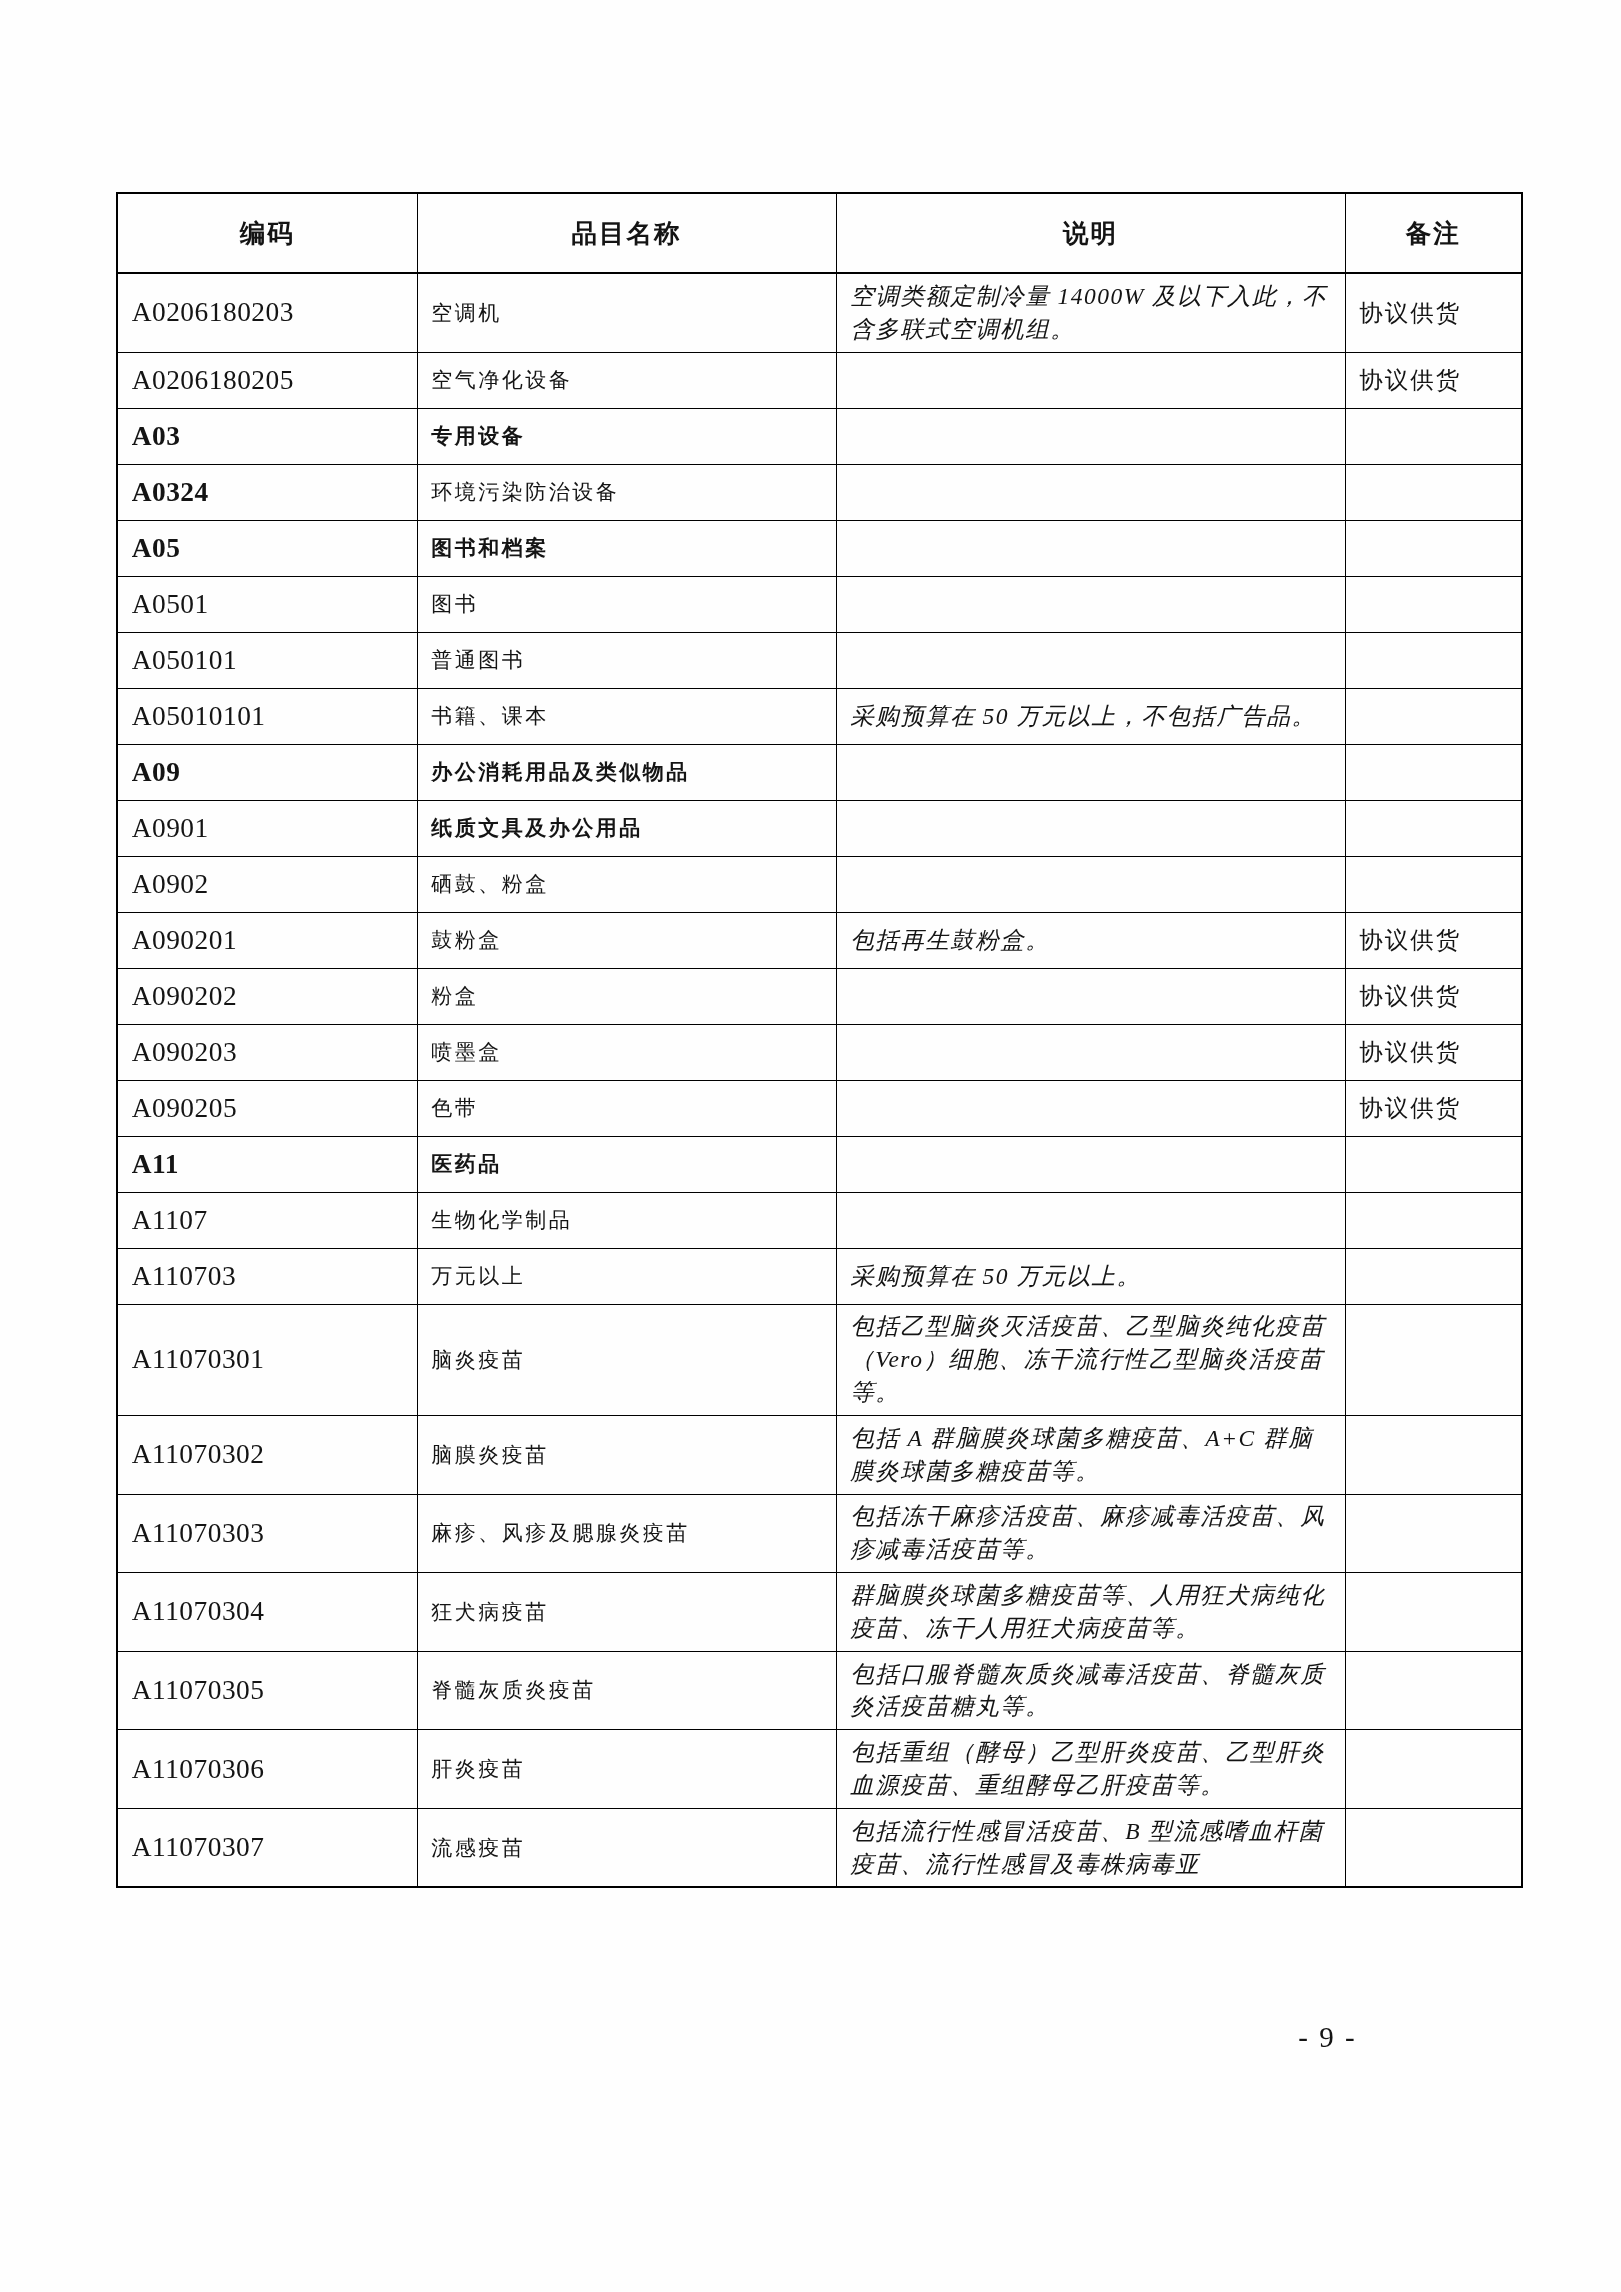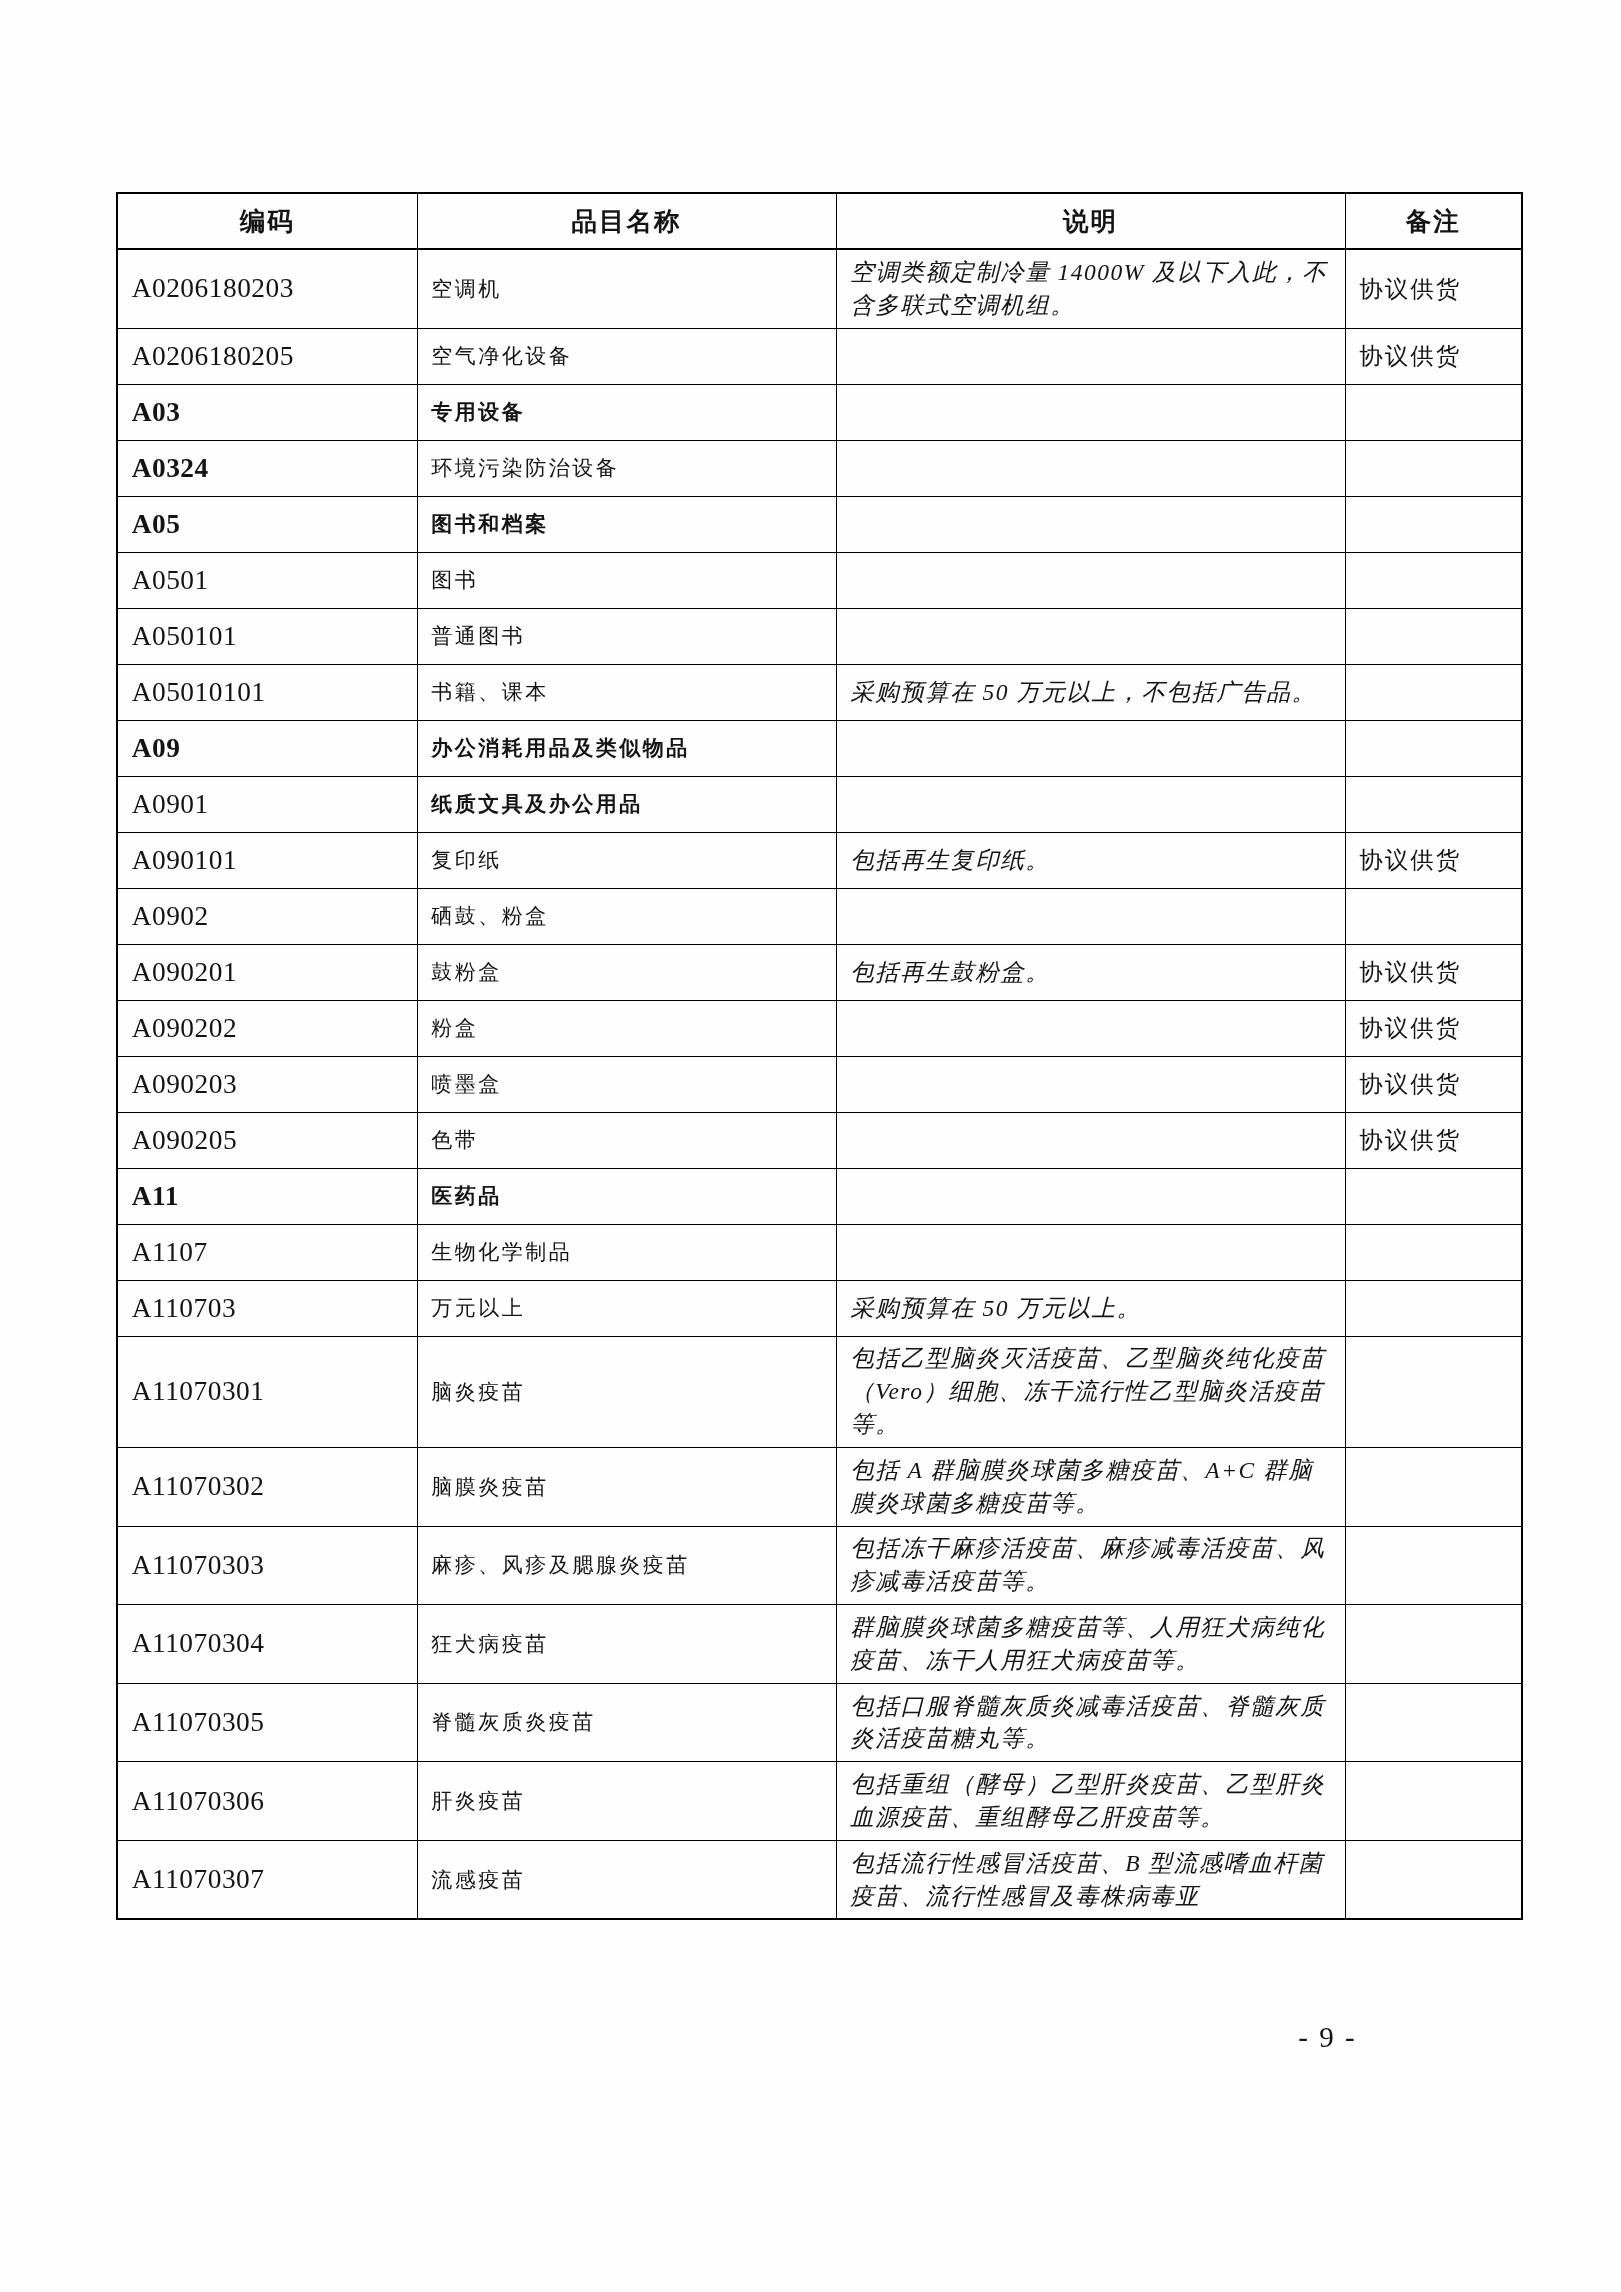--- a/index.html
+++ b/index.html
@@ -28,21 +28,21 @@
   col.c-note { width: 177px; }
   .catalog th {
     border: 1px solid #000;
     border-bottom: 2px solid #000;
     height: 54px;
     font-size: 25.5px;
     font-weight: bold;
     letter-spacing: 2px;
     text-align: center;
     vertical-align: middle;
-    padding: 0;
+    padding: 12px;
   }
   .catalog td {
     border: 1px solid #000;
     vertical-align: middle;
     padding: 5.9px 13.7px;
     overflow: hidden;
   }
   .catalog tbody tr { height: 56px; }
   td.col-code {
     font-size: 27.4px;
@@ -151,26 +151,20 @@
           <td class="col-desc"></td>
           <td class="col-note"></td>
         </tr>
         <tr>
           <td class="col-code">A0901</td>
           <td class="col-name bold">纸质文具及办公用品</td>
           <td class="col-desc"></td>
           <td class="col-note"></td>
         </tr>
         <tr>
-          <td class="col-code">A090101</td>
-          <td class="col-name">复印纸</td>
-          <td class="col-desc">包括再生复印纸。</td>
-          <td class="col-note">协议供货</td>
-        </tr>
-        <tr>
           <td class="col-code">A0902</td>
           <td class="col-name">硒鼓、粉盒</td>
           <td class="col-desc"></td>
           <td class="col-note"></td>
         </tr>
         <tr>
           <td class="col-code">A090201</td>
           <td class="col-name">鼓粉盒</td>
           <td class="col-desc">包括再生鼓粉盒。</td>
           <td class="col-note">协议供货</td>

